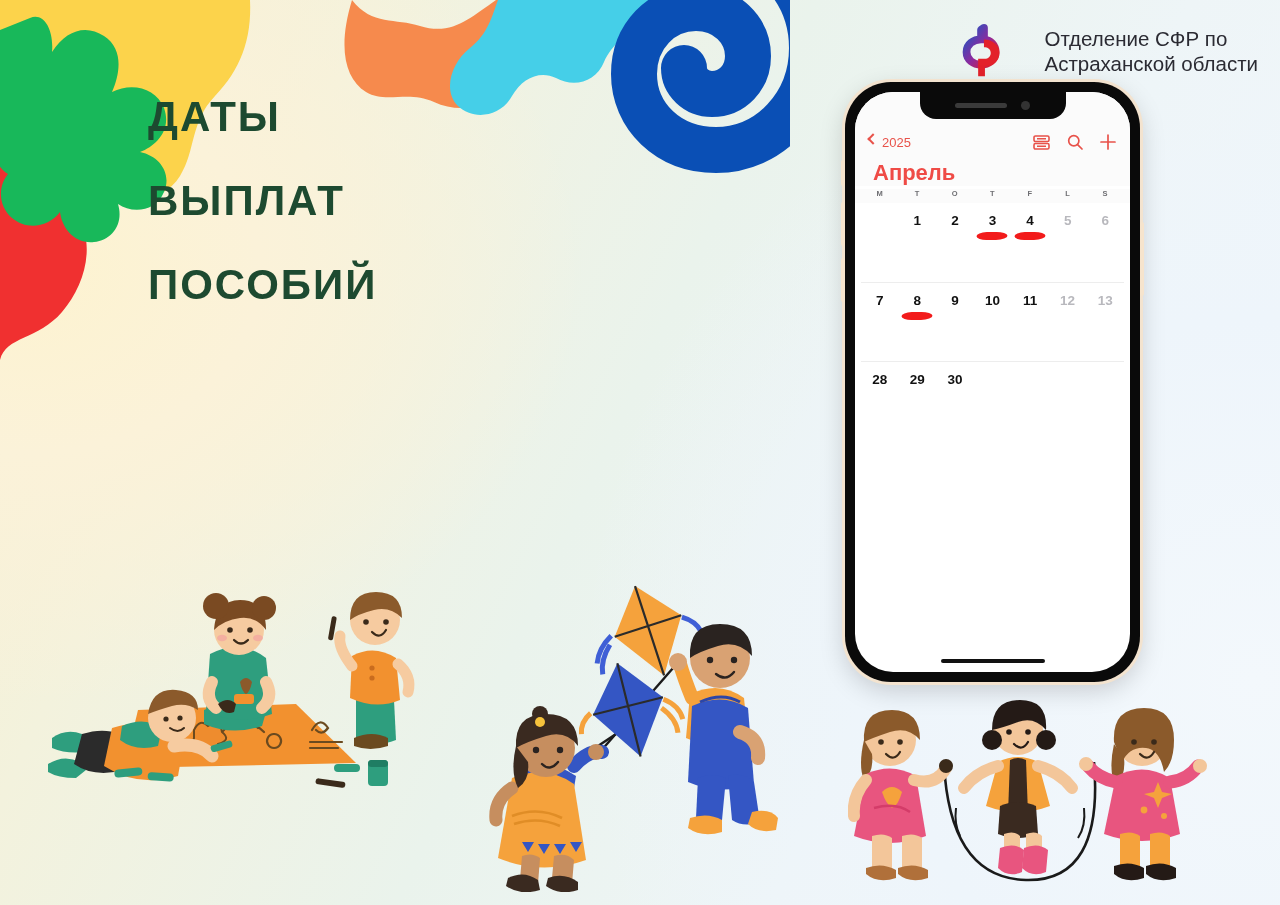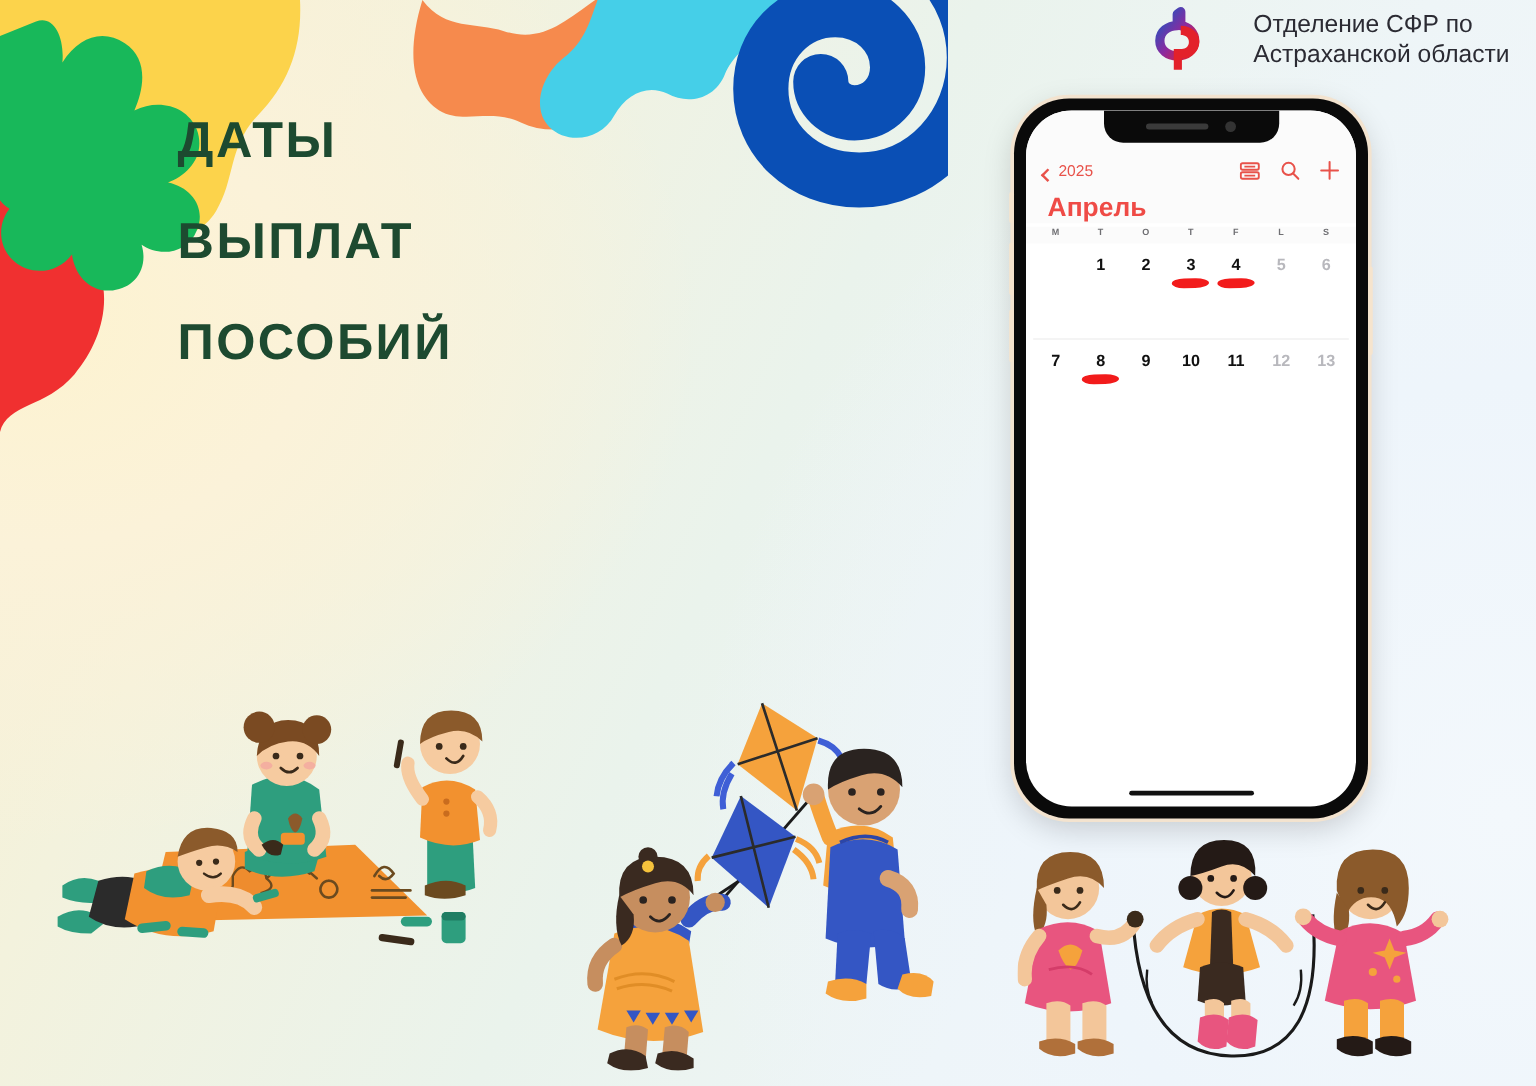--- a/index.html
+++ b/index.html
@@ -21,21 +21,21 @@
   .headline{
     position:absolute; left:148px; top:96px; width:560px;
     color:#1d4a30; font-weight:700; line-height:1.0;
     letter-spacing:2px;
   }
   .headline .ln{ font-size:42px; display:block; margin-bottom:42px; white-space:nowrap; }
   .headline .ln:last-child{ margin-bottom:12px; }
 
   
   .brand{
-    position:absolute; right:22px; top:2px;
+    position:absolute; right:22px; top:20px;
     display:flex; align-items:center; gap:30px;
   }
   .brand-logo{ width:62px; height:62px; flex:0 0 62px; }
   .brand-text{
     color:#2b2b33; font-size:20.5px; line-height:1.22; font-weight:400;
     text-align:left; white-space:pre-line;
   }
 
   
   .phone{
@@ -57,21 +57,21 @@
     position:absolute; left:50%; top:0; transform:translateX(-50%);
     width:146px; height:27px; background:#0a0a0a;
     border-bottom-left-radius:16px; border-bottom-right-radius:16px;
     display:flex; align-items:center; justify-content:center; gap:14px; z-index:4;
   }
   .speaker{ width:52px; height:5px; background:#3a3a3a; border-radius:3px; }
   .camera{ width:9px; height:9px; background:#333; border-radius:50%; }
 
   .cal-header{ padding:42px 14px 0 14px; background:#fbfbfb; }
   .cal-topbar{ display:flex; align-items:center; }
-  .back-btn{ display:flex; align-items:flex-end; gap:5px; color:#e8524a; font-size:13px; font-weight:500; }
+  .back-btn{ display:flex; align-items:flex-start; gap:5px; color:#e8524a; font-size:13px; font-weight:500; }
   .chev{ display:inline-block; width:8px; height:8px; border-left:2.1px solid #e8524a; border-bottom:2.1px solid #e8524a; transform:rotate(45deg); }
   .topbar-sp{ flex:1; }
   .top-ico{ color:#e8524a; margin-left:17px; display:flex; align-items:center; }
   .month-title{ color:#ef4b46; font-size:22px; font-weight:700; margin:10px 0 3px 4px; }
 
   .weekdays{ display:grid; grid-template-columns:repeat(7,1fr); padding:0 6px 5px 6px; background:#fbfbfb; }
   .weekdays div{ text-align:center; font-size:7.5px; font-weight:700; color:#6f6f73; letter-spacing:.4px; }
 
   .cal-body{ background:#fff; padding:0 6px; }
   .week{ display:grid; grid-template-columns:repeat(7,1fr); border-top:1px solid #ededed; height:79px; padding-top:10px; }
@@ -204,20 +204,29 @@
         </div>
         <div class="week">
           <div class="day"><span>7</span></div>
           <div class="day"><span>8</span><span class="mark"></span></div>
           <div class="day"><span>9</span></div>
           <div class="day"><span>10</span></div>
           <div class="day"><span>11</span></div>
           <div class="day weekend"><span>12</span></div>
           <div class="day weekend"><span>13</span></div>
         </div>
+        <div class="week">
+          <div class="day"><span>28</span></div>
+          <div class="day"><span>29</span></div>
+          <div class="day"><span>30</span></div>
+          <div class="day blank"><span></span></div>
+          <div class="day blank"><span></span></div>
+          <div class="day blank"><span></span></div>
+          <div class="day blank"><span></span></div>
+        </div>
       </div>
 
     <span class="home-ind"></span>
   </div>
 </div>
 
 <div class="ill ill-draw">
   <svg viewBox="0 0 400 232" width="400" height="232" xmlns="http://www.w3.org/2000/svg">
 
     <path d="M104 132 L262 126 L322 185 L90 190 Z" fill="#f2912f"></path>

